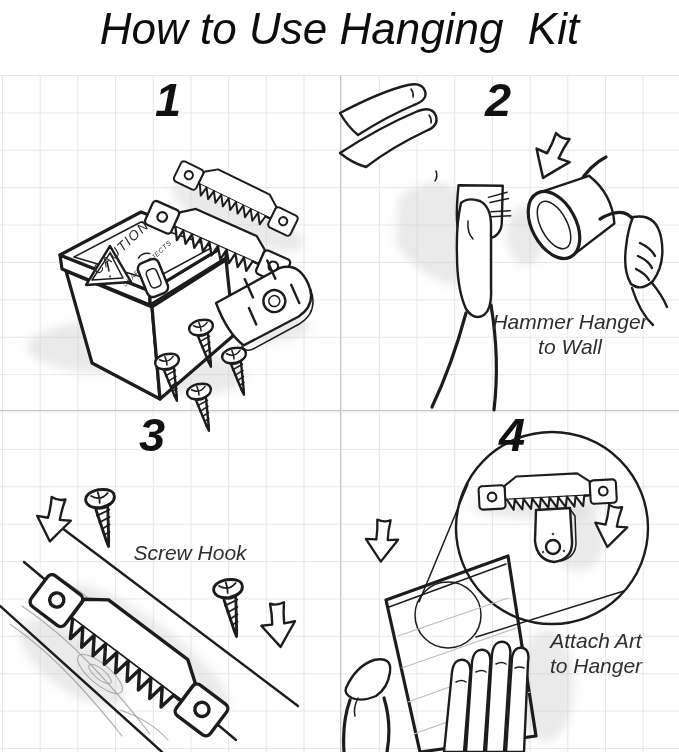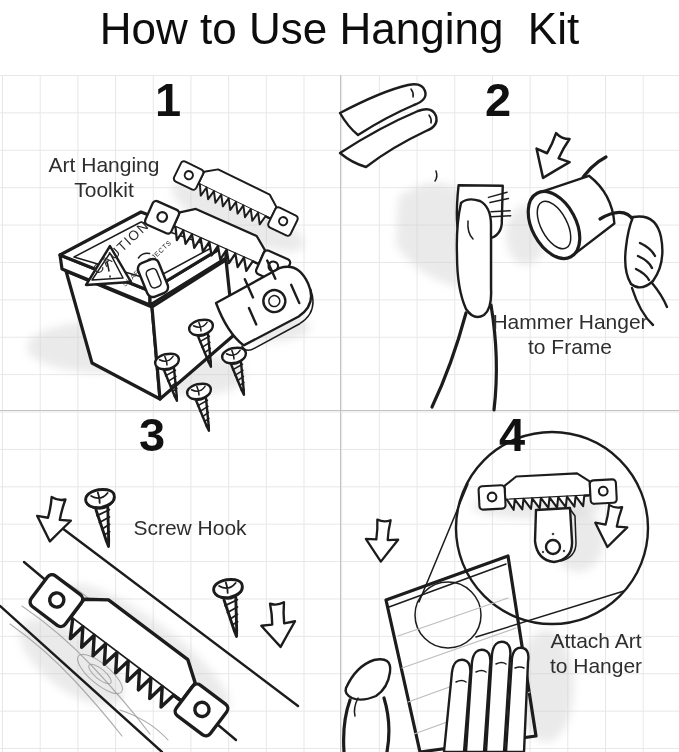--- a/index.html
+++ b/index.html
@@ -1,36 +1,36 @@
 <!DOCTYPE html>
 <html style="--ink: #1c1c1c; --grid: #e7e7e7; --divider: #c2c2c2; --shade: #c9c9c9; --paper: #ffffff; --text: #2e2e2e;"><head>
 <meta charset="utf-8">
 <style>
   :root{
     --ink:#1c1c1c; --grid:#e7e7e7; --divider:#c2c2c2;
     --shade:#c9c9c9; --paper:#ffffff; --text:#2e2e2e;
   }
   html,body{margin:0;padding:0;}
   body{background:#888;font-family:"Liberation Sans",sans-serif;}
-  #page{position:relative;width:679px;height:752px;background:var(--paper);overflow:hidden;margin:0 auto;}
+  #page{position:relative;width:679px;height:752px;background:var(--paper);overflow:hidden;margin:0 auto;font-style:italic;}
   .grid{position:absolute;left:0;top:75px;width:679px;height:677px;
     background-image:
       linear-gradient(to right, var(--grid) 1px, transparent 1px),
       linear-gradient(to bottom, var(--grid) 1px, transparent 1px);
     background-size:37.7px 37.4px;background-position:2px 0;}
   .div-v{position:absolute;left:340px;top:75px;width:1px;height:677px;background:var(--divider);}
   .div-h{position:absolute;left:0;top:410px;width:679px;height:1px;background:var(--divider);}
   .title{position:absolute;left:0;top:4px;width:679px;text-align:center;
     font-size:44px;font-weight:400;color:#0d0d0d;letter-spacing:0px;white-space:pre;}
   .num{position:absolute;width:70px;text-align:center;font-size:47px;font-weight:700;color:#111;line-height:1;}
   #n1{left:133px;top:76px;} #n2{left:463px;top:76px;}
   #n3{left:117px;top:411px;} #n4{left:477px;top:411px;}
   .cap{position:absolute;width:180px;text-align:center;font-size:21px;line-height:25px;color:var(--text);}
   #cap1{left:14px;top:152px;} #cap2{left:480px;top:294px;margin-top:15px;}
-  #cap3{left:100px;top:515px;} #cap4{left:506px;top:628px;}
+  #cap3{left:100px;top:540px;} #cap4{left:506px;top:628px;}
   svg{position:absolute;overflow:visible;}
   #q1{left:0;top:75px;}   #q2{left:340px;top:75px;}
   #q3{left:0;top:410px;}  #q4{left:340px;top:410px;}
   .ln{stroke:var(--ink);fill:none;stroke-width:2.4;stroke-linecap:round;stroke-linejoin:round;}
   .fw{fill:#fff;}
   .thin{stroke-width:1.5;}
   .th{stroke-width:3.2;}
   .gray{stroke:#bdbdbd;fill:none;stroke-width:1.2;stroke-linecap:round;}
   .grain{stroke:#9a9a9a;fill:none;stroke-width:1.1;stroke-linecap:round;opacity:.8;}
   .shade{fill:var(--shade);opacity:.38;filter:url(#soft);stroke:none;}
@@ -204,27 +204,23 @@
       <path class="ln fw" d="M166,342 L172,248 Q174,236 183,238 Q190,240 188,252 L184,342 Z"></path>
       <path class="ln thin" d="M116,272 q6,-3 10,0 M136,262 q6,-3 10,0 M156,254 q6,-3 10,0 M175,258 q5,-2 9,0"></path>
     </g>
   </svg>
 
   <div class="num" id="n1">1</div>
   <div class="num" id="n2">2</div>
   <div class="num" id="n3">3</div>
   <div class="num" id="n4">4</div>
 
-  <div class="cap" id="cap1">
-    <div>Art Hanging</div>
-    <div>Toolkit</div>
-  </div>
   <div class="cap" id="cap2">
     <div>Hammer Hanger</div>
-    <div>to Frame</div>
+    <div>to Wall</div>
   </div>
   <div class="cap" id="cap3">
     <div>Screw Hook</div>
   </div>
   <div class="cap" id="cap4">
     <div>Attach Art</div>
     <div>to Hanger</div>
   </div>
 
 </div>

